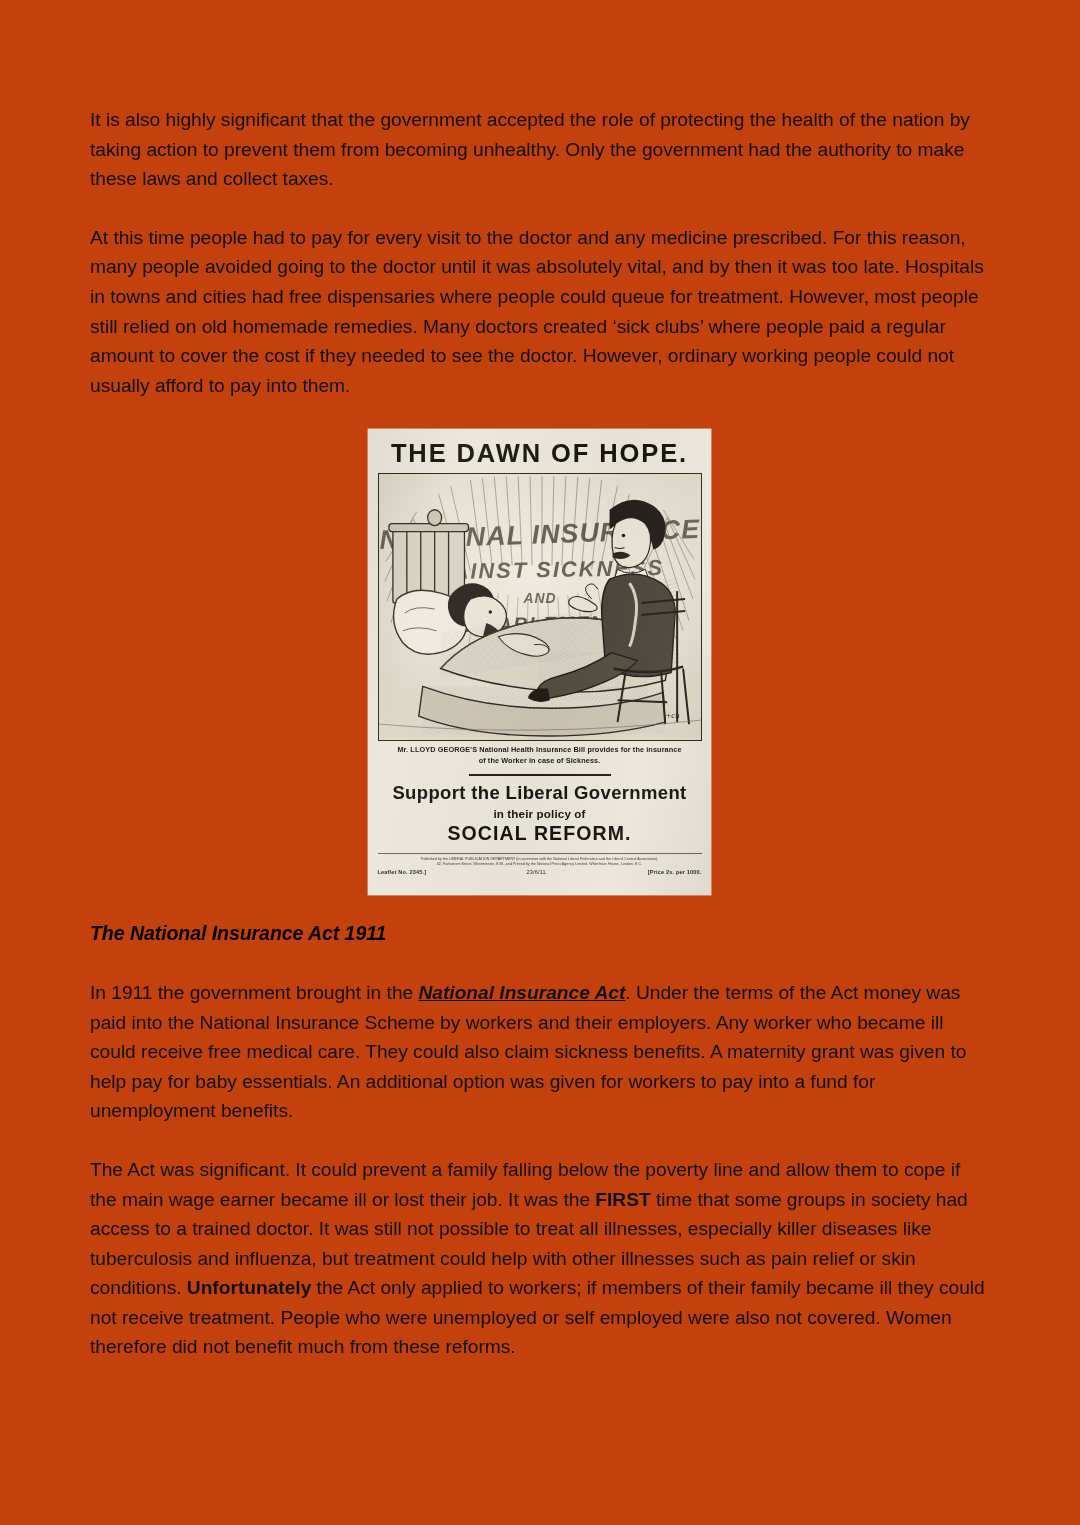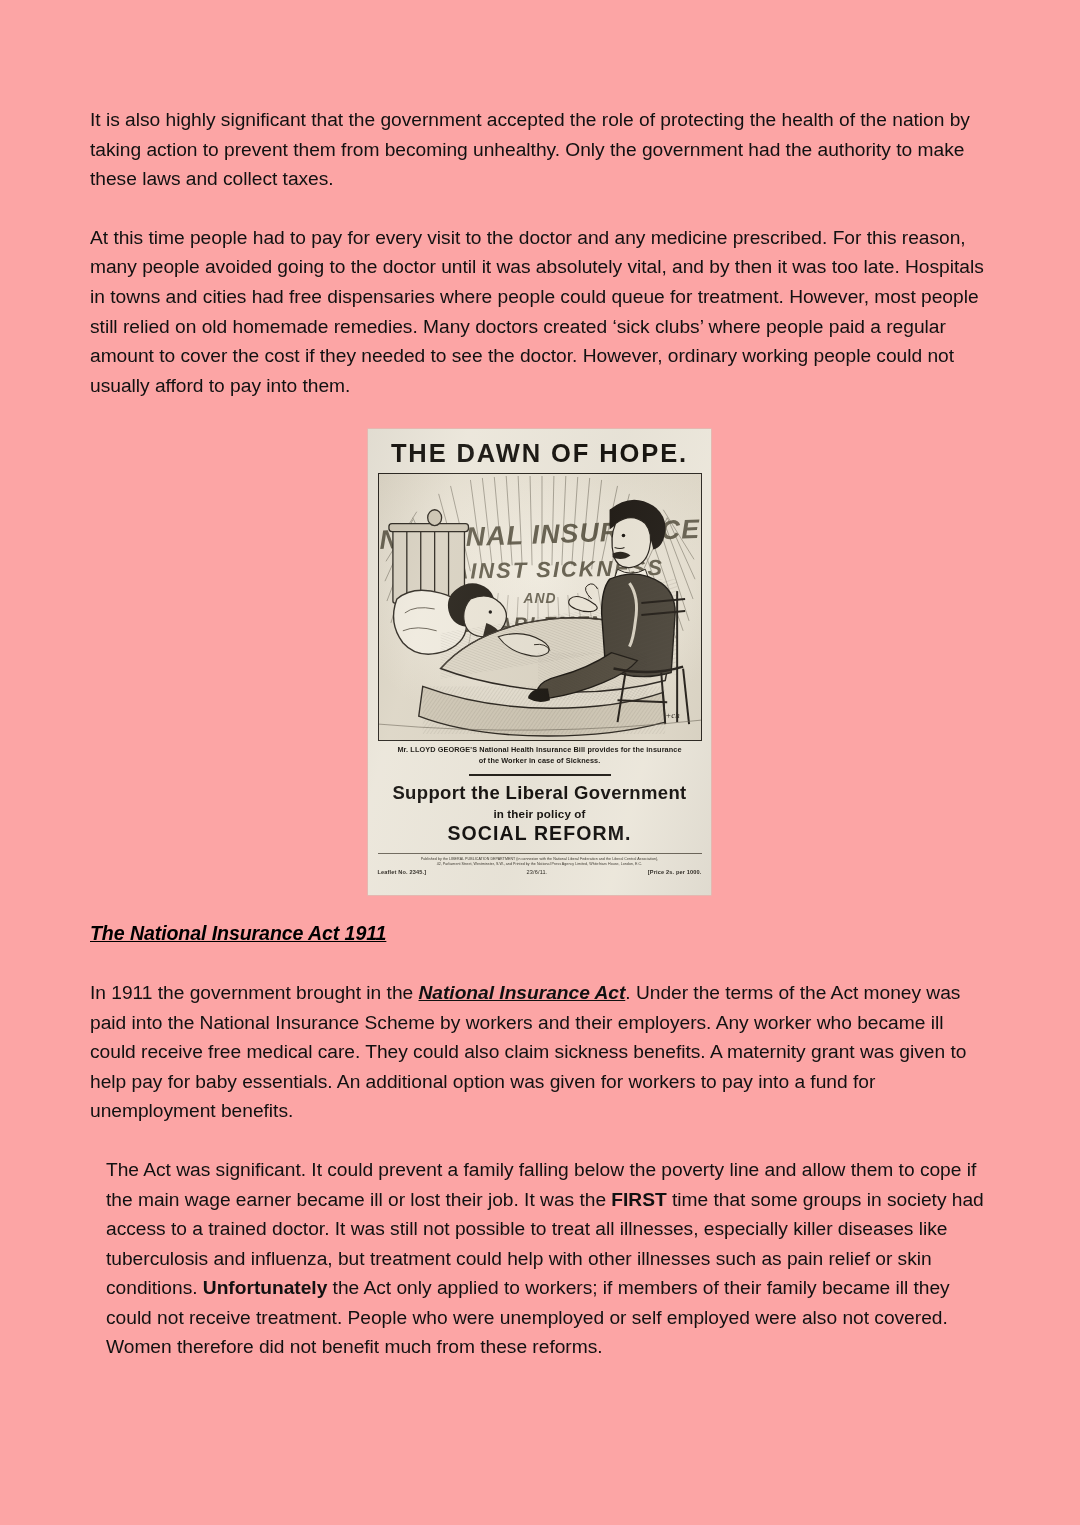--- a/index.html
+++ b/index.html
@@ -11,48 +11,47 @@
     width: 1080px;
     height: 1525px;
     font-family: "Liberation Sans", sans-serif;
     color: #000000;
     overflow: hidden;
   }
   .page {
     position: relative;
     width: 1080px;
     height: 1525px;
-    background: #fca5a5;
+    background: #c2410c;
     box-sizing: border-box;
     padding: 105px 92px 16px 90px;
   }
   p.body-text {
     font-size: 19.2px;
     line-height: 29.6px;
     margin: 0 0 29px 0;
     letter-spacing: -0.02px;
     color: #111111;
     text-align: left;
   }
-  p.body-text:last-child { margin-bottom: 0; margin-left: 16px; }
+  p.body-text:last-child { margin-bottom: 0; }
   .u-bold-underline {
     font-weight: bold;
     text-decoration: underline;
     font-style: italic;
   }
   .u-bold { font-weight: bold; }
 
   h2.section-heading {
     font-size: 19.6px;
     font-weight: bold;
     font-style: italic;
     margin: 0 0 29px 0;
     line-height: 29.6px;
     letter-spacing: -0.1px;
-    text-decoration: underline;
   }
 
   
   .figure-wrap {
     width: 100%;
     display: flex;
     justify-content: center;
     margin: 0 0 24px 0;
   }
   .poster {

